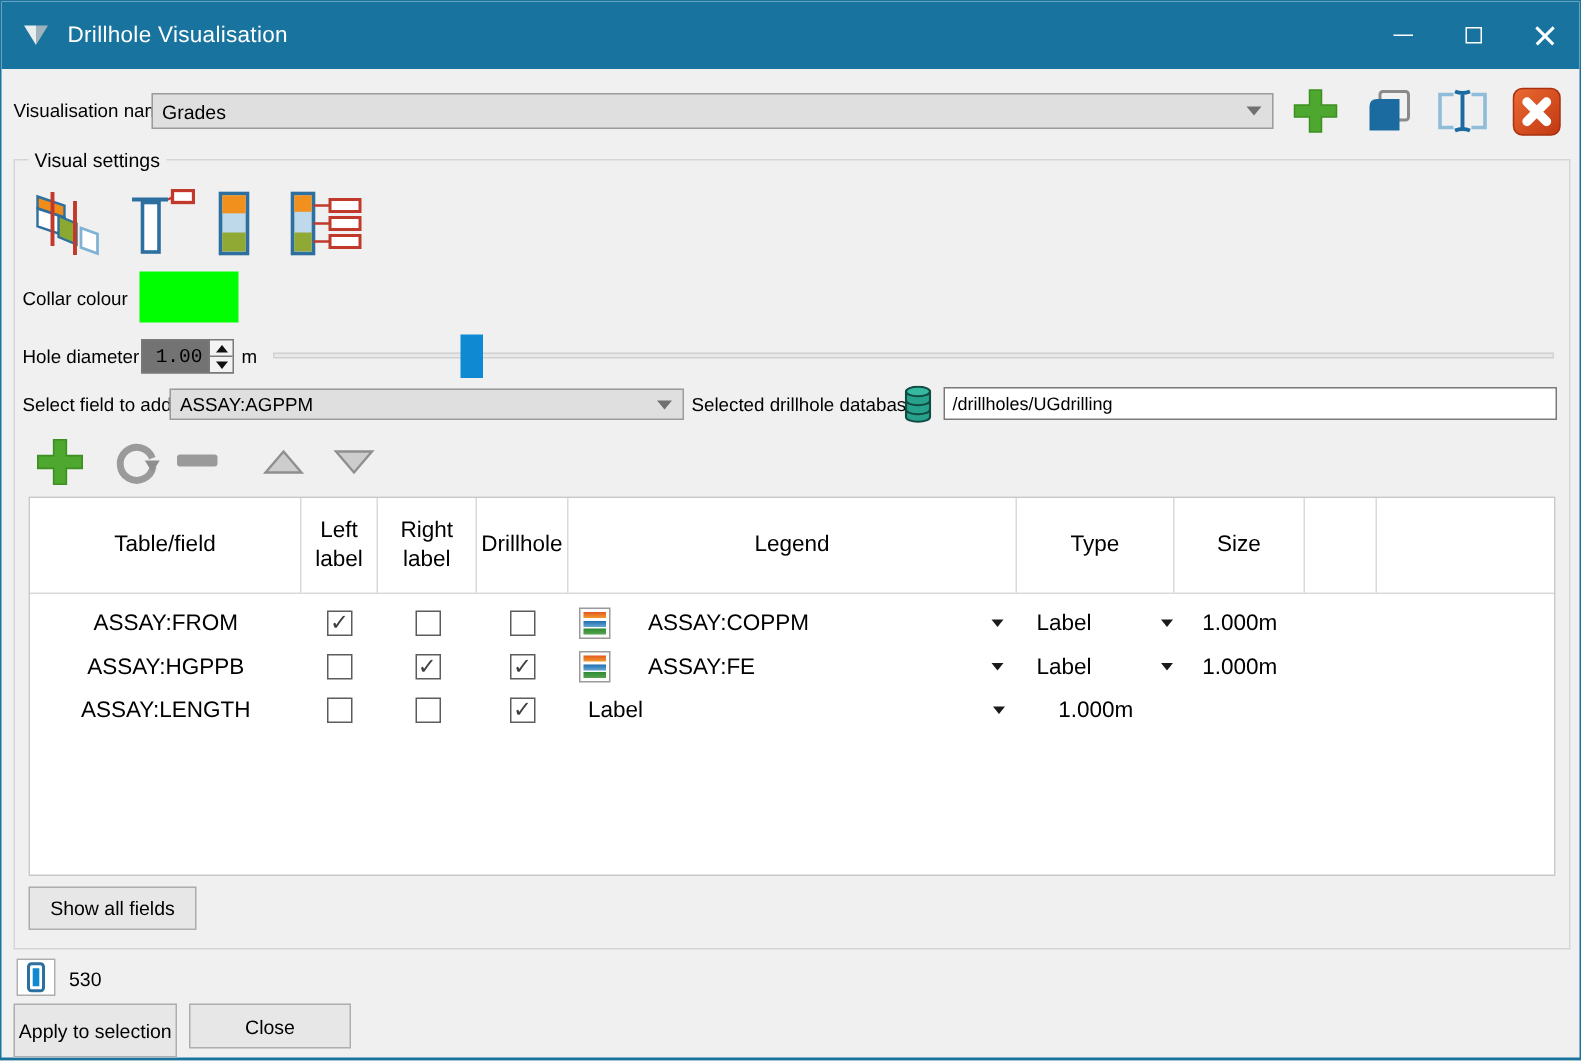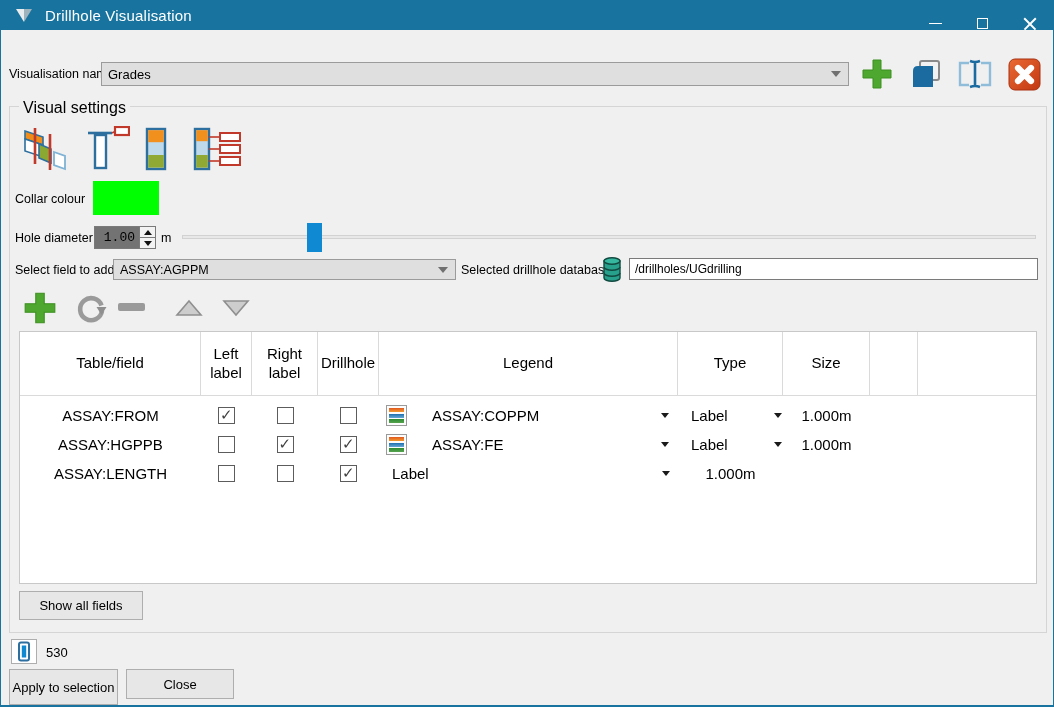--- a/index.html
+++ b/index.html
@@ -4,40 +4,40 @@
 <style>
   * { margin:0; padding:0; box-sizing:border-box; }
   html,body { background:#cfcfcf; }
   body { font-family:"Liberation Sans", sans-serif; }
   #win {
     position:relative; width:1054px; height:707px; background:#f0f0f0;
     border:1px solid #18749f; border-bottom-width:2px; overflow:hidden;
     color:#000;
   }
   
-  .titlebar { position:absolute; left:0; top:0; width:100%; height:29px; background:#18749f; display:flex; align-items:center; }
+  .titlebar { position:absolute; left:0; top:0; width:100%; height:45px; background:#18749f; display:flex; align-items:center; }
   .app-icon { width:18px; height:16px; margin-left:14px; }
   .title-text { color:#fff; font-size:15px; margin-left:12px; letter-spacing:.2px; }
   .win-controls { position:absolute; right:0; top:0; height:45px; display:flex; }
   .win-btn { width:47px; height:45px; display:flex; align-items:center; justify-content:center; cursor:default; }
   .glyph-min { width:13px; height:0; border-top:1.6px solid #fff; }
   .glyph-max { width:11px; height:11px; border:1.5px solid #fff; }
   .glyph-close { position:relative; width:14px; height:14px; }
   .glyph-close::before,.glyph-close::after { content:""; position:absolute; left:-1px; top:6px; width:16px; height:1.6px; background:#fff; }
   .glyph-close::before { transform:rotate(45deg);} .glyph-close::after{ transform:rotate(-45deg);}
   
   .lbl { position:absolute; font-size:12.5px; white-space:nowrap; }
   .combo { position:absolute; background:#dfdfdf; border:1px solid #9b9b9b; font-size:13px; display:flex; align-items:center; padding-left:6px; }
   .combo .arrow { margin-left:auto; margin-right:7px; width:0; height:0; border-left:5px solid transparent; border-right:5px solid transparent; border-top:6px solid #707070; }
   .tri-down { width:0; height:0; border-left:4.5px solid transparent; border-right:4.5px solid transparent; border-top:5.5px solid #1a1a1a; }
   .btn { position:absolute; background:#e7e7e7; border:1px solid #aeaeae; font-size:13px; display:flex; align-items:center; justify-content:center; cursor:default; }
   .icon-btn { position:absolute; display:flex; align-items:center; justify-content:center; }
   
   .groupbox { position:absolute; left:8px; top:105px; width:1038px; height:527px; border:1px solid #d5d5d5; }
-  .group-label { position:absolute; left:18px; top:98px; background:#f0f0f0; padding:0 4px; font-size:16px; }
+  .group-label { position:absolute; left:18px; top:98px; background:#f0f0f0; padding:0 4px; font-size:13px; }
   
   .swatch { position:absolute; left:92px; top:180px; width:66px; height:34px; background:#00ff00; }
   
   .spinner { position:absolute; left:93px; top:225px; width:62px; height:23px; background:#737373; border:1px solid #7a7a7a; display:flex;font-family:Liberation Mono, monospace; }
   .spin-val { flex:1; font-size:13px; text-align:right; padding:3px 4px 0 0; }
   .spin-btns { width:16px; border-left:1px solid #7a7a7a; display:flex; flex-direction:column; }
   .spin-btns div { flex:1; display:flex; align-items:center; justify-content:center; background:#f3f3f3; }
   .spin-btns div:first-child { border-bottom:1px solid #7a7a7a; }
   .tri-up-s { width:0;height:0;border-left:4px solid transparent;border-right:4px solid transparent;border-bottom:5px solid #111; }
   .tri-dn-s { width:0;height:0;border-left:4px solid transparent;border-right:4px solid transparent;border-top:5px solid #111; }
@@ -318,21 +318,21 @@
           <span>Label</span>
           <span class="tri-down dd"></span>
         </div>
         <div class="td center">1.000m</div>
         <div class="td"></div>
           <div class="td"></div>
       </div>
     </div>
   </div>
 
-  <div class="btn" style="left:18px; top:590px; width:124px; height:29px;">Show all fields</div>
+  <div class="btn" style="left:18px; top:590px; width:112px; height:29px;">Show all fields</div>
 
   <div class="btn" style="left:10px; top:638px; width:26px; height:25px; background:#fff;">
     <svg width="16" height="21" viewBox="0 0 16 21">
       <rect x="3" y="1.5" width="10" height="18" rx="2" fill="#fff" stroke="#2d6f9e" stroke-width="2"></rect>
       <rect x="5.8" y="4.5" width="4.4" height="12" fill="#1089d3"></rect>
     </svg>
   </div>
   <span class="lbl" style="left:45px; top:644px; font-size:13px;">530</span>
 
   <div class="btn" style="left:8px; top:668px; width:109px; height:36px;text-align:center;">Apply to selection</div>

